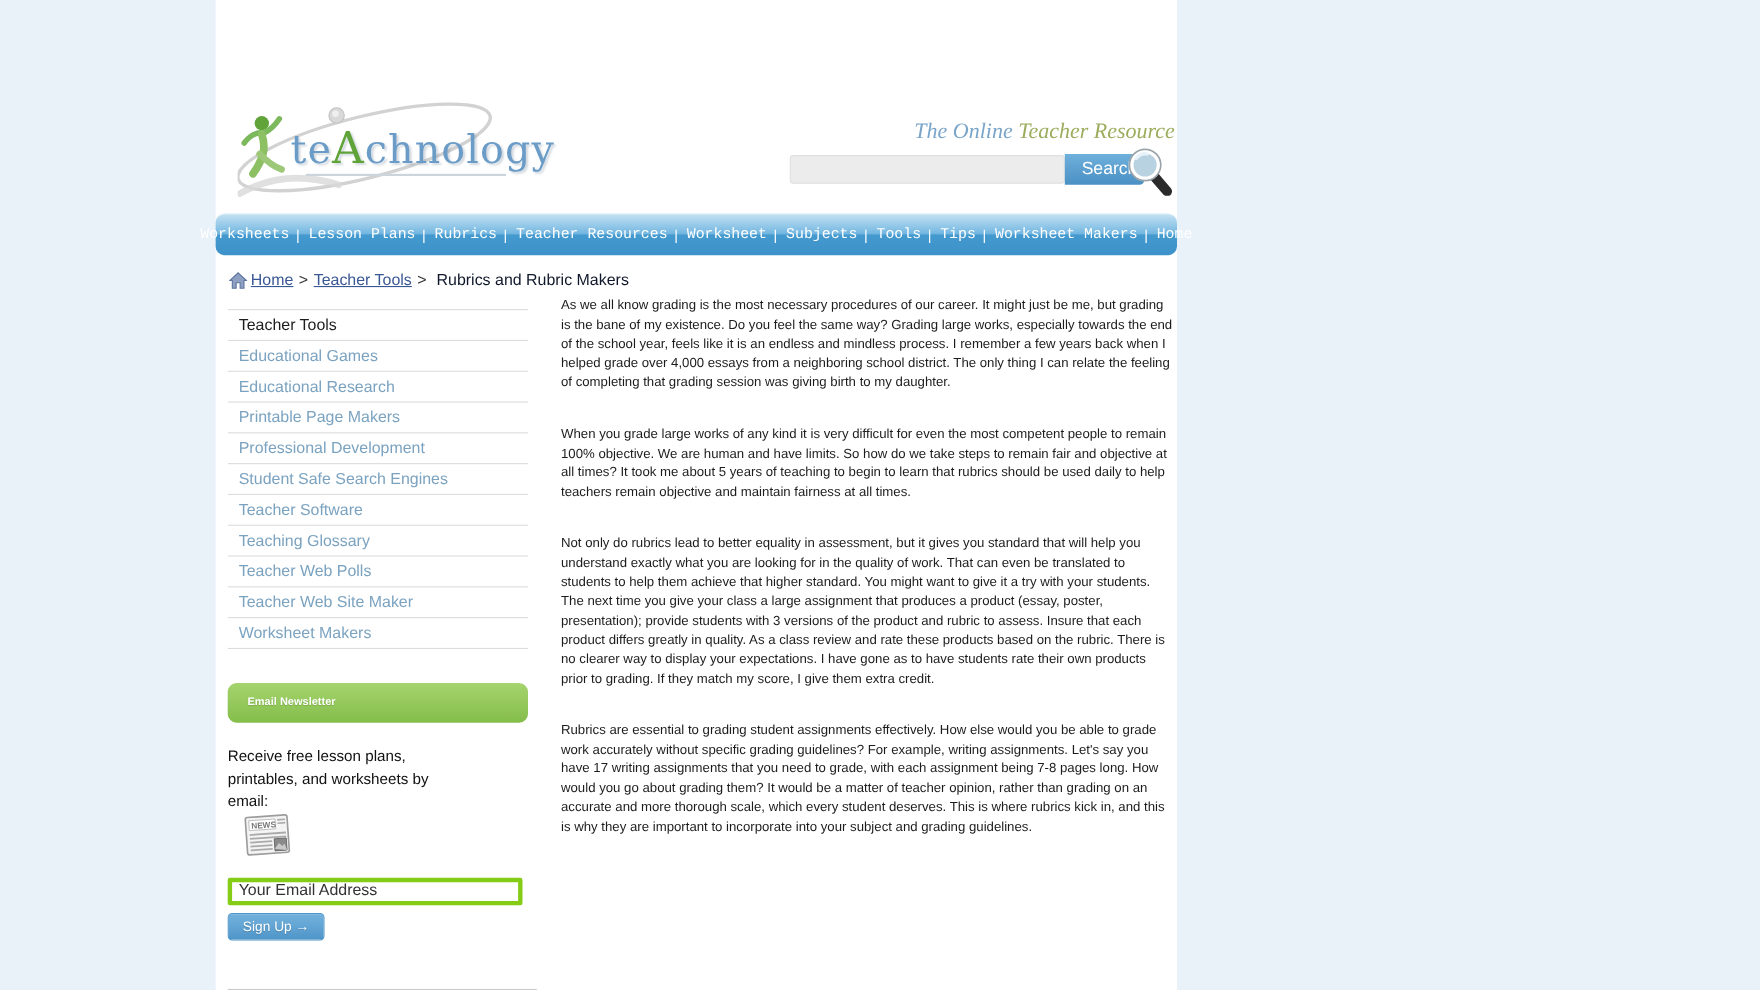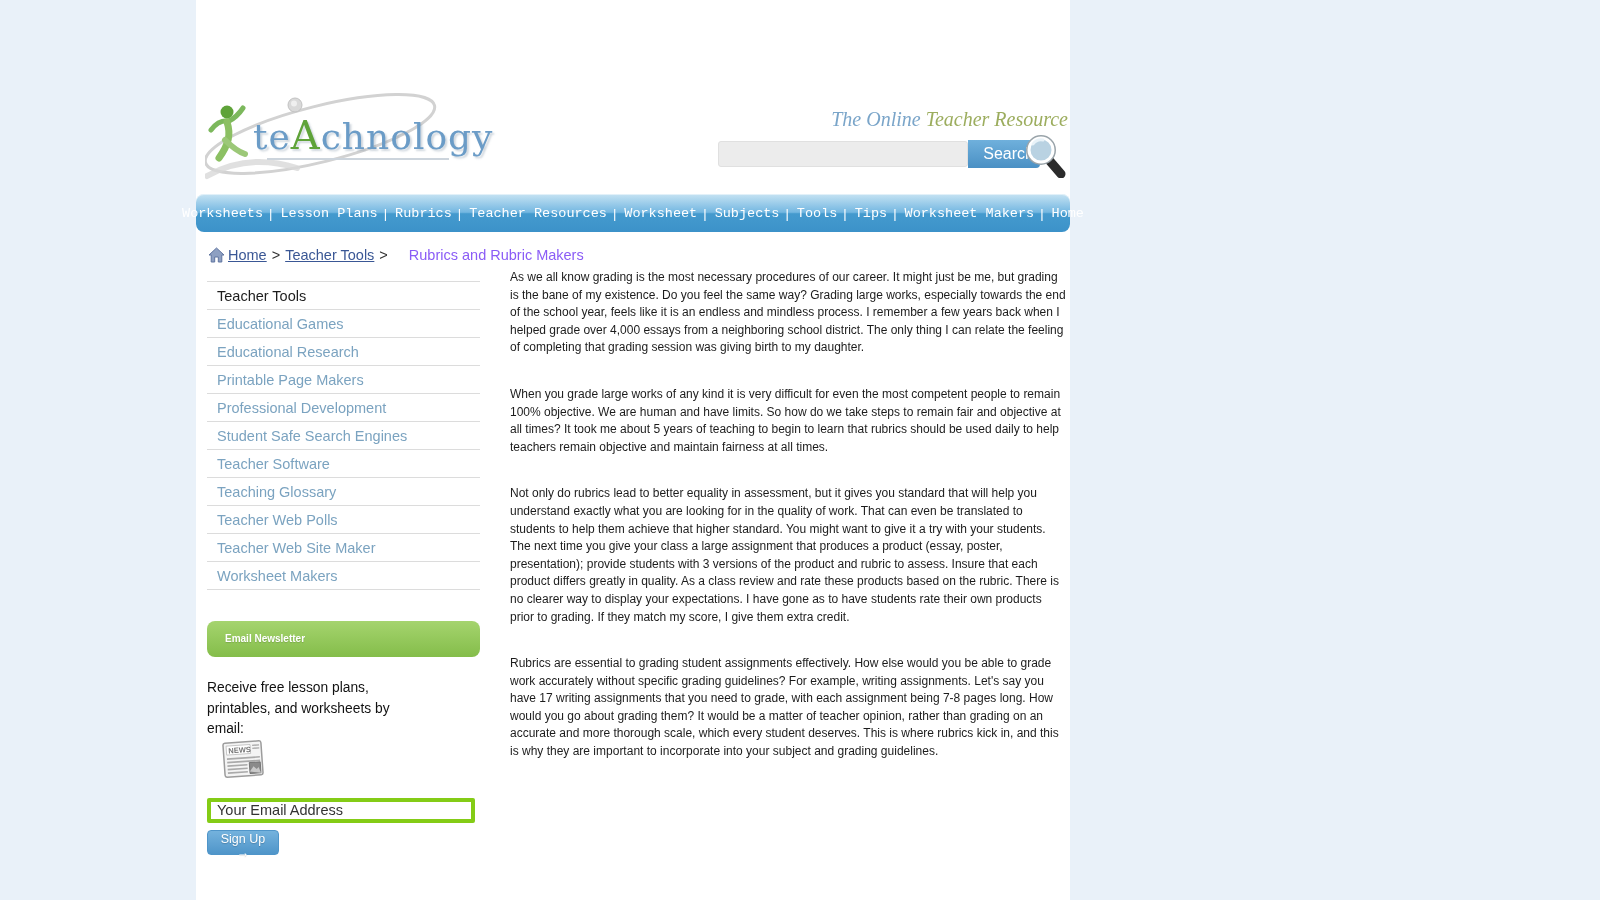--- a/index.html
+++ b/index.html
@@ -13,21 +13,21 @@
   .page {
     position: relative;
     margin-left: 196px;
     width: 874px;
     min-height: 900px;
     background: #ffffff;
   }
 
   
   .header { position: relative; height: 194px; }
-  .logo { position: absolute; left: 9px; top: 90px; width: 250px; height: 92px; cursor: pointer; }
+  .logo { position: absolute; left: 20px; top: 90px; width: 250px; height: 92px; cursor: pointer; }
   .logo-art { position: absolute; left: 0; top: 0; }
   .logo-text {
     position: absolute; left: 48px; top: 22px;
     font-family: "DejaVu Serif", "Liberation Serif", serif;
     font-size: 36px; letter-spacing: 1px;
     color: #6b9cc7;
     text-shadow: 2px 2px 2px rgba(120,140,160,0.35);
     white-space: nowrap;
   }
   .logo-text .logo-a { color: #5fa339; font-size: 40px; }
@@ -73,21 +73,21 @@
   .nav .sep { color: #ffffff; font-size: 13px; margin: 0 6px 0 4px; }
 
   
   .breadcrumb {
     padding: 15px 0 5px 12px; font-size: 14.5px; color: #222;
     display: flex; align-items: center;
   }
   .breadcrumb a { color: #3a5795; text-decoration: underline; cursor: pointer; margin: 0 2px; }
   .breadcrumb .bc-sep { margin: 0 3px; color: #333; }
   .breadcrumb .home-icon { margin-right: 1px; display: inline-flex; }
-  .bc-current { color: #8b5cf6; margin-left: 18px; }
+  .bc-current { color: #0f172a; margin-left: 6px; }
 
   
   .cols { display: flex; padding-left: 11px; }
   .sidebar { width: 273px; flex-shrink: 0; padding-top: 13px; }
   .side-list { list-style: none; margin: 0; padding: 0; border-top: 1px solid #dcdcdc; }
   .side-list li {
     height: 28px; line-height: 28px;
     border-bottom: 1px solid #dcdcdc;
     padding-left: 10px; font-size: 14.5px;
     cursor: pointer;
@@ -109,21 +109,21 @@
   .nl-icon { margin-left: 12px; margin-top: -4px; }
   .nl-input {
     margin-top: 16px; display: block;
     width: 268px; height: 25px;
     border: 4px solid #84cc16; border-radius: 2px;
     font-size: 14.5px; color: #333; padding: 0 6px;
     font-family: "Liberation Sans", sans-serif; outline: none;
   }
   .nl-btn {
     margin-top: 7px;
-    width: 72px; height: 25px;
+    width: 88px; height: 25px;
     background: linear-gradient(#74b2dd, #4f95c9);
     border: 1px solid #4f95c9; border-radius: 4px;
     color: #ffffff; font-size: 12.5px;
     cursor: pointer; font-family: "Liberation Sans", sans-serif;
     text-shadow: 0 1px 1px rgba(0,0,0,0.2);
   }
   .side-rule { border: none; border-top: 1px solid #ccc; margin: 44px 0 0 0; width: 281px; }
 
   
   .main {

